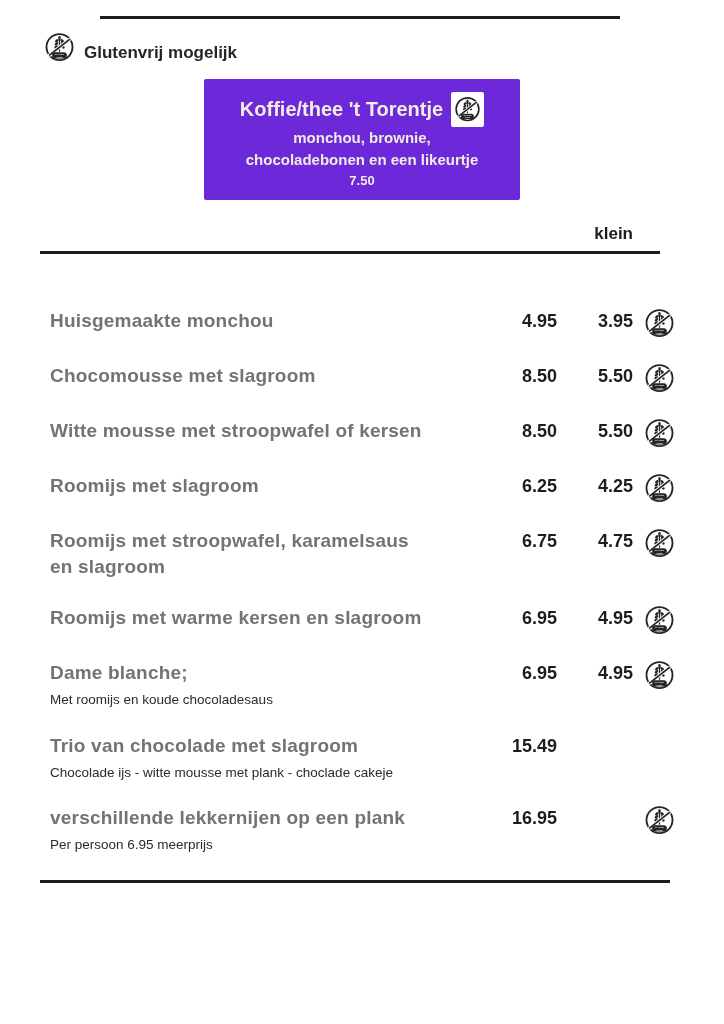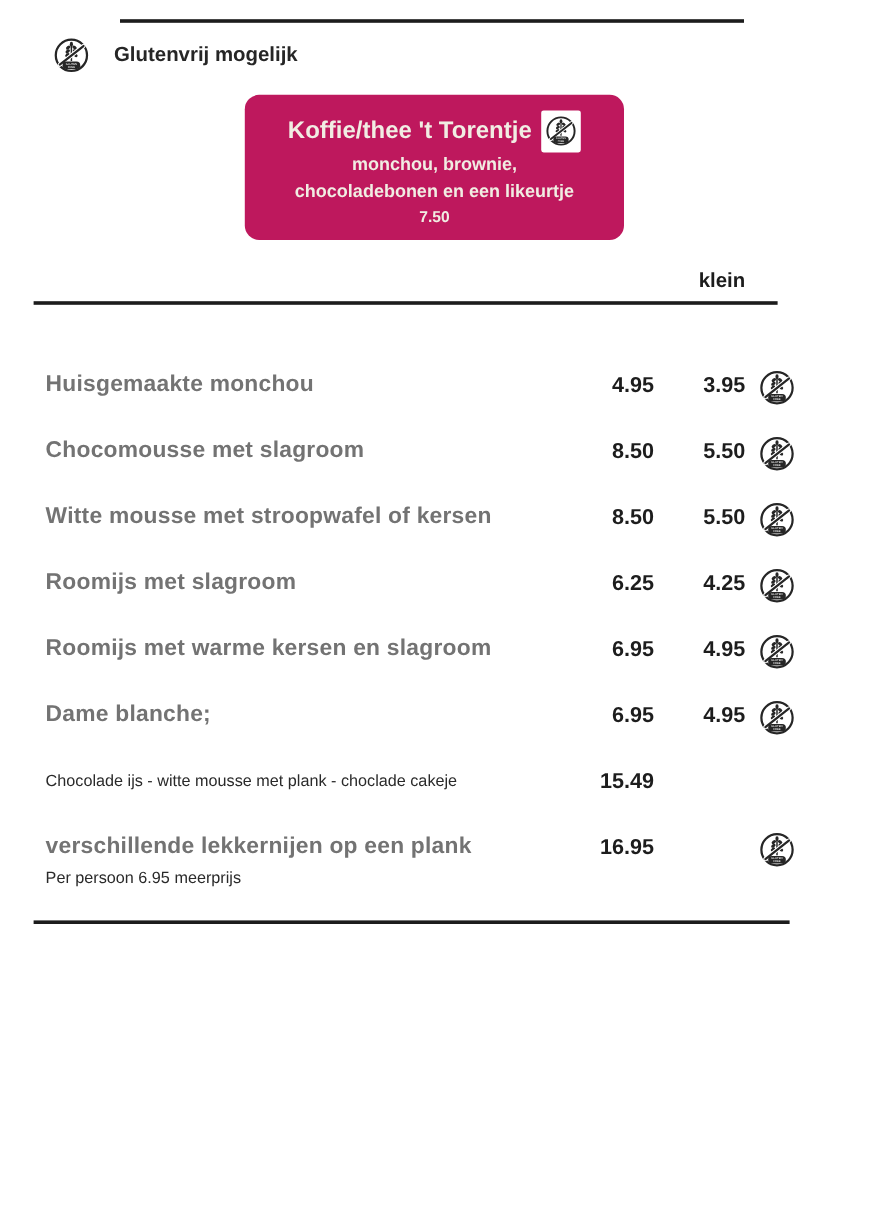--- a/index.html
+++ b/index.html
@@ -25,52 +25,52 @@
   }
   .title-rule {
     margin:16px 0 0 100px;
     width:520px; height:3px;
     background:#1c1c1c;
   }
 
   
   .gluten-note {
     margin:10px 0 12px 44px;
-    display:flex; align-items:center; gap:20px;
+    display:flex; align-items:flex-end; gap:9px;
     height:34px;
   }
   .gluten-note .note-text {
     font-size:17px; font-weight:700; color:#262626;
   }
   .gf-icon { width:31px; height:31px; display:block; }
 
   
   .special-box {
     margin:16px auto 0 auto;
     width:316px;
-    background:#be185d;
-    border-radius:12px;
+    background:#6d28d9;
+    border-radius:2px;
     color:#f1ede3;
     text-align:center;
     padding:13px 10px 12px 10px;
   }
   .box-title-row {
     display:flex; align-items:center; justify-content:center; gap:8px;
   }
   .box-title { font-size:20px; font-weight:700; line-height:1.25; }
   .box-gf-badge {
     width:33px; height:35px; background:#ffffff; border-radius:2px;
     display:flex; align-items:center; justify-content:center; flex:0 0 auto;
   }
   .box-gf-badge .gf-icon { width:27px; height:27px; }
   .box-line { font-size:15px; font-weight:700; line-height:1.45; }
   .box-price { font-size:13px; font-weight:700; margin-top:2px; }
 
   
-  .menu { margin:24px 0 0 38px; width:625px; }
+  .menu { margin:24px 0 0 50px; width:625px; }
   .grid-row {
     display:grid;
     grid-template-columns:1fr 78px 76px 42px;
     align-items:start;
   }
   .col-head {
     text-align:right;
     font-size:17px; font-weight:700; color:#1c1c1c;
   }
   .header-rule {
@@ -202,49 +202,64 @@
         </div>
         <div class="price-cell">6.25</div>
         <div class="price-cell">4.25</div>
         <div class="icon-cell">
           <svg class="gf-icon">
               <use href="#gf-symbol"></use>
             </svg>
         </div>
       </div>
 
+      <div class="row grid-row">
+        <div class="name-cell">
+          <div class="item-name">Roomijs met stroopwafel, karamelsaus</div>
+          <div class="item-name">en slagroom</div>
+        </div>
+        <div class="price-cell">6.75</div>
+        <div class="price-cell">4.75</div>
+        <div class="icon-cell">
+          <svg class="gf-icon">
+              <use href="#gf-symbol"></use>
+            </svg>
+        </div>
+      </div>
 
       <div class="row grid-row">
         <div class="name-cell">
           <div class="item-name">Roomijs met warme kersen en slagroom</div>
         </div>
         <div class="price-cell">6.95</div>
         <div class="price-cell">4.95</div>
         <div class="icon-cell">
           <svg class="gf-icon">
               <use href="#gf-symbol"></use>
             </svg>
         </div>
       </div>
 
       <div class="row grid-row">
         <div class="name-cell">
           <div class="item-name">Dame blanche;</div>
+          <div class="item-sub">Met roomijs en koude chocoladesaus</div>
         </div>
         <div class="price-cell">6.95</div>
         <div class="price-cell">4.95</div>
         <div class="icon-cell">
           <svg class="gf-icon">
               <use href="#gf-symbol"></use>
             </svg>
         </div>
       </div>
 
       <div class="row grid-row">
         <div class="name-cell">
+          <div class="item-name">Trio van chocolade met slagroom</div>
           <div class="item-sub">Chocolade ijs - witte mousse met plank - choclade cakeje</div>
         </div>
         <div class="price-cell">15.49</div>
         <div class="price-cell"></div>
         <div class="icon-cell" style="visibility: hidden;">
           <svg class="gf-icon">
               <use href="#gf-symbol"></use>
             </svg>
         </div>
       </div>

